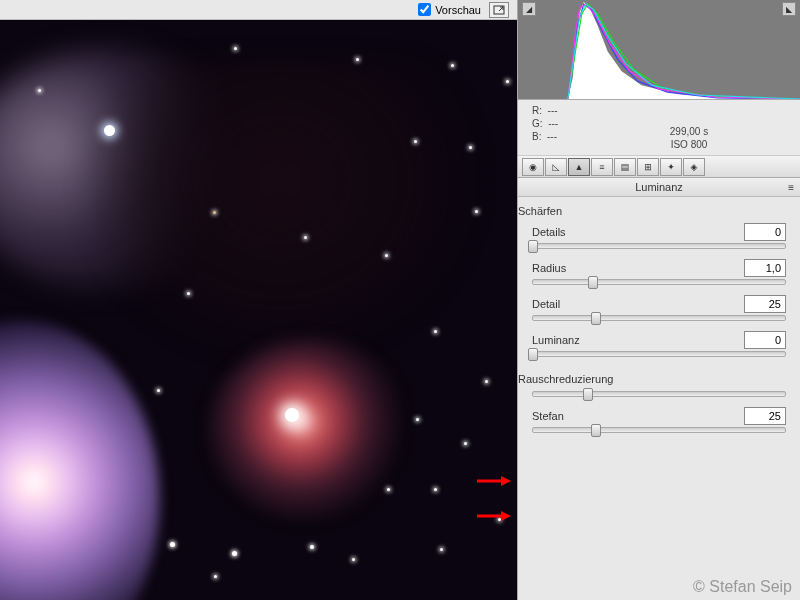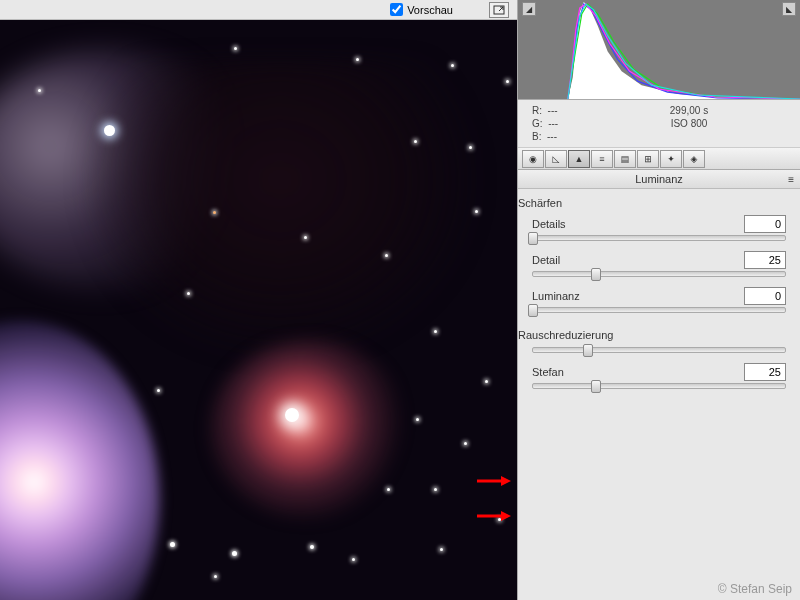--- a/index.html
+++ b/index.html
@@ -1,19 +1,19 @@
 <!DOCTYPE html>
 <html><head>
 <meta charset="utf-8">
 <style>
   * { box-sizing: border-box; margin: 0; padding: 0; font-family: Arial, sans-serif; }
   body { width: 800px; height: 600px; overflow: hidden; background: #e8e8e8; display: flex; flex-direction: column; }
   .main { display: flex; flex: 1; }
   .preview-area { width: 517px; display: flex; flex-direction: column; }
-  .toolbar-top { height: 20px; background: #e8e8e8; border-bottom: 1px solid #bbb; display: flex; align-items: center; justify-content: flex-end; padding: 0 8px; font-size: 11px; gap: 28px; }
+  .toolbar-top { height: 20px; background: #e8e8e8; border-bottom: 1px solid #bbb; display: flex; align-items: center; justify-content: flex-end; padding: 0 8px; font-size: 11px; }
   .toolbar-top label { display: flex; align-items: center; gap: 4px; margin-right: 8px; }
   .export-btn { width: 20px; height: 16px; border: 1px solid #888; background: #f0f0f0; display: flex; align-items: center; justify-content: center; font-size: 10px; cursor: pointer; }
   .nebula { flex: 1; background: #0a0510; position: relative; overflow: hidden; }
   .glow { position: absolute; border-radius: 50%; }
   .neb1 { width: 280px; height: 360px; left: -120px; bottom: -80px;
     background: radial-gradient(circle at 55% 45%, #fff 0%, #fde 7%, #e8c0f0 14%, #c090d8 25%, #8060a8 40%, rgba(40,30,70,.6) 65%, transparent 85%); filter: blur(6px); }
   .neb2 { width: 200px; height: 180px; left: 210px; top: 320px;
     background: radial-gradient(circle at 45% 45%, #fff 0%, #fcc 5%, #d46060 12%, #a03848 25%, rgba(100,40,60,.6) 45%, transparent 70%); filter: blur(8px); }
   .neb3 { width: 300px; height: 240px; left: -40px; top: 30px;
     background: radial-gradient(circle at 30% 40%, rgba(220,200,230,.55) 0%, rgba(150,120,170,.32) 35%, transparent 70%); filter: blur(14px); }
@@ -24,35 +24,35 @@
   .s2 { width: 14px; height: 14px; left: 285px; top: 388px; box-shadow: 0 0 14px 5px #fff; }
   .sm { width: 3px; height: 3px; box-shadow: 0 0 4px 1px #fff; }
 
   .side { width: 283px; background: #e8e8e8; border-left: 1px solid #aaa; display: flex; flex-direction: column; font-size: 11px; color: #333; position: relative; }
   .hist { height: 100px; background: #7d7d7d; position: relative; border-bottom: 1px solid #aaa; }
   .hist-collapse { position: absolute; top: 2px; right: 4px; width: 14px; height: 14px; border: 1px solid #888; background: #d0d0d0; display: flex; align-items: center; justify-content: center; font-size: 8px; cursor: pointer; }
   .hist-shadow-btn { position: absolute; top: 2px; left: 4px; width: 14px; height: 14px; border: 1px solid #888; background: #d0d0d0; display: flex; align-items: center; justify-content: center; font-size: 8px; cursor: pointer; }
   .hist svg { position: absolute; left: 0; bottom: 0; width: 100%; height: 100%; }
   .info-row { display: flex; padding: 4px 14px; font-size: 10px; color: #444; border-bottom: 1px solid #ccc; background: #eaeaea; }
   .info-rgb { width: 60px; line-height: 1.3; }
-  .info-exp { flex: 1; text-align: center; line-height: 1.3; }
+  .info-exp { flex: 1; text-align: center; line-height: 1.3; margin-top: 21px; }
   .tabstrip { display: flex; height: 22px; border-bottom: 1px solid #aaa; background: linear-gradient(#f4f4f4,#dcdcdc); padding: 2px 4px; gap: 1px; }
   .tabbtn { width: 22px; height: 18px; border: 1px solid #999; background: linear-gradient(#f8f8f8,#d8d8d8); display: flex; align-items: center; justify-content: center; font-size: 9px; cursor: pointer; }
   .tabbtn.active { background: linear-gradient(#e0e0e0,#c0c0c0); border-color: #666; }
   .panel-title { background: linear-gradient(#f0f0f0,#dcdcdc); border-bottom: 1px solid #bbb; text-align: center; padding: 3px 0; position: relative; }
   .panel-menu { position: absolute; right: 6px; top: 4px; font-size: 10px; cursor: pointer; }
   .section-title { text-align: left; padding: 8px 0 4px; }
   .slider-row { padding: 2px 14px 8px; }
   .slider-header { display: flex; justify-content: space-between; align-items: center; margin-bottom: 2px; }
   .val-box { width: 42px; height: 18px; border: 1px solid #888; background: #fff; text-align: right; padding: 1px 4px; font-size: 11px; }
   .track { height: 6px; background: linear-gradient(#ccc,#eee); border: 1px solid #aaa; border-radius: 2px; position: relative; }
   .thumb { position: absolute; top: -4px; width: 10px; height: 13px; background: linear-gradient(#f8f8f8,#c8c8c8); border: 1px solid #888; border-radius: 2px; transform: translateX(-50%); cursor: pointer; }
   .arrow { position: absolute; width: 34px; height: 10px; }
   .arrow svg { width: 100%; height: 100%; }
-  .credit { position: absolute; right: 8px; bottom: 4px; font-size: 12px; color: #999; }
+  .credit { position: absolute; right: 8px; bottom: 4px; font-size: 16px; color: #999; }
 </style>
 </head>
 <body>
 
 <div class="main">
   <div class="preview-area">
     <div class="toolbar-top">
       <label>
         <input type="checkbox" checked="" style="">
         <span>Vorschau</span>
@@ -156,20 +156,29 @@
     <div class="slider-row">
       <div class="slider-header">
         <span>Details</span>
         <input class="val-box" value="0" style="">
       </div>
       <div class="track">
           <div class="thumb" style="left:0%"></div>
         </div>
     </div>
 
+    <div class="slider-row">
+      <div class="slider-header">
+        <span>Radius</span>
+        <input class="val-box" value="1,0" style="">
+      </div>
+      <div class="track">
+          <div class="thumb" style="left:24%"></div>
+        </div>
+    </div>
 
     <div class="slider-row">
       <div class="slider-header">
         <span>Detail</span>
         <input class="val-box" value="25" style="">
       </div>
       <div class="track">
           <div class="thumb" style="left:25%"></div>
         </div>
     </div>

